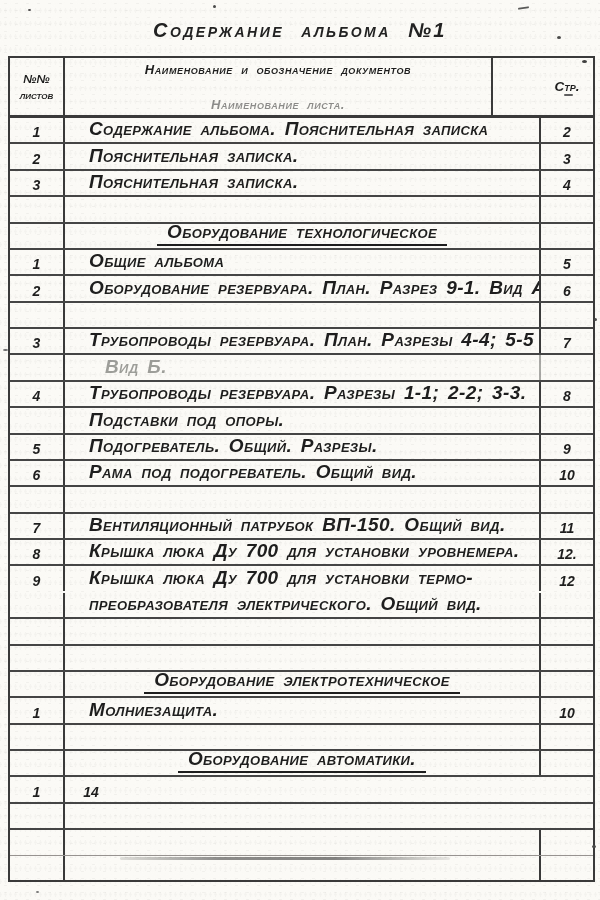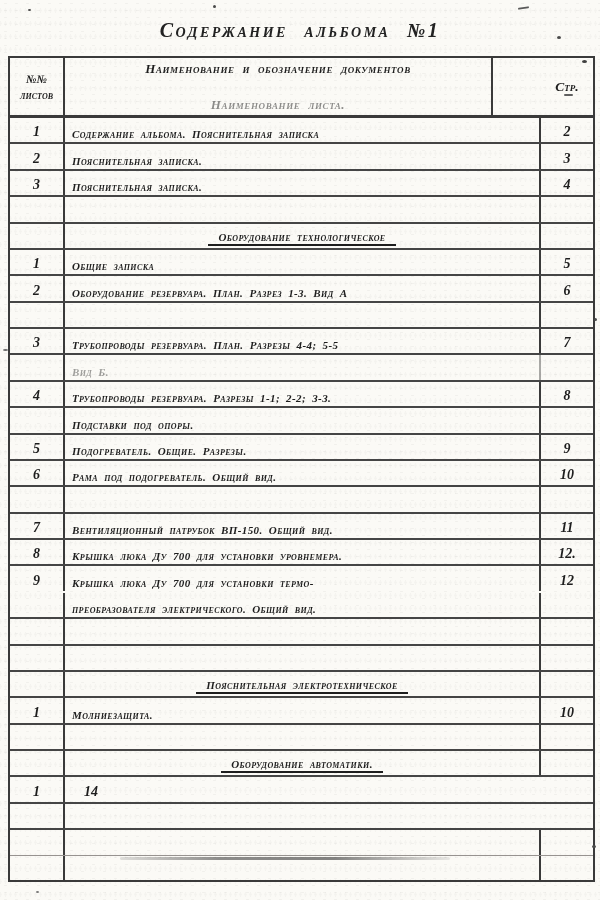--- a/index.html
+++ b/index.html
@@ -11,21 +11,21 @@
   body{width:600px;height:900px;background:#fff;}
   .page{
     position:relative;width:600px;height:900px;overflow:hidden;
     background-color:var(--paper);
     background-image:
       radial-gradient(rgba(70,70,70,0.05) 1px, transparent 1.2px),
       radial-gradient(rgba(70,70,70,0.035) 1px, transparent 1.1px);
     background-size:11px 7px,5px 13px;
     background-position:0 0,3px 4px;
     color:var(--ink);
-    font-family:Liberation Serif, serif;
+    font-family:Liberation Sans, sans-serif;
   }
   .doc-title{
     position:absolute;top:19px;left:0;width:100%;
     text-align:center;
     font-size:20px;font-weight:bold;font-style:italic;
     font-variant:small-caps;letter-spacing:2.5px;word-spacing:9px;
     color:#222;
   }
   .table{
     position:absolute;left:8px;top:56px;width:587px;height:826px;
@@ -45,35 +45,35 @@
   .row.noline{border-bottom-color:transparent;}
   .row.light{border-bottom-width:1px;border-bottom-color:#979390;}
   .cell{box-sizing:border-box;display:flex;align-items:flex-end;min-width:0;}
   .c1{
     width:55px;flex:0 0 55px;border-right:2px solid var(--line);
     justify-content:center;padding-bottom:2px;
     font-size:14px;font-weight:bold;font-style:italic;
   }
   .c2{
     flex:1;border-right:2px solid var(--line);
-    padding:0 4px 2px 7px;
-    font-size:11px;font-weight:bold;font-style:italic;
+    padding:0 4px 2px 24px;
+    font-size:19px;font-weight:bold;font-style:italic;
     font-variant:small-caps;letter-spacing:0.4px;word-spacing:3px;
     white-space:nowrap;overflow:hidden;
   }
   .c3{
     width:52px;flex:0 0 52px;justify-content:center;padding-bottom:2px;
     font-size:14px;font-weight:bold;font-style:italic;
   }
   .row.section .c2{justify-content:center;padding-left:4px;}
   .section-label{
     display:inline-block;border-bottom:2px solid var(--ink);
     padding:0 10px 1px 10px;
   }
-  .row.faint .c2{opacity:0.42;filter:blur(0.4px);}
+  .row.faint .c2{opacity:0.42;filter:blur(0.4px);margin-left:16px;}
   
   .h1{
     width:55px;flex:0 0 55px;border-right:2px solid var(--line);
     box-sizing:border-box;display:flex;flex-direction:column;
     align-items:center;justify-content:center;gap:4px;
     font-size:11.5px;font-weight:bold;font-style:italic;font-variant:small-caps;
   }
   .h2{
     flex:1;border-right:2px solid var(--line);box-sizing:border-box;
     display:flex;flex-direction:column;align-items:center;justify-content:center;gap:20px;
@@ -159,29 +159,29 @@
         <div class="cell c1"></div>
         <div class="cell c2">
             <span class="section-label">Оборудование технологическое</span>
           </div>
         <div class="cell c3"></div>
       </div>
 
       <div class="row">
         <div class="cell c1">1</div>
         <div class="cell c2">
-            <span>Общие записка</span>
+            <span>Общие альбома</span>
           </div>
         <div class="cell c3">5</div>
       </div>
 
       <div class="row">
         <div class="cell c1">2</div>
         <div class="cell c2">
-            <span>Оборудование резервуара. План. Разрез 1-3. Вид А</span>
+            <span>Оборудование резервуара. План. Разрез 9-1. Вид А</span>
           </div>
         <div class="cell c3">6</div>
       </div>
 
       <div class="row">
         <div class="cell c1"></div>
         <div class="cell c2"></div>
         <div class="cell c3"></div>
       </div>
 
@@ -213,21 +213,21 @@
         <div class="cell c1"></div>
         <div class="cell c2">
             <span>Подставки под опоры.</span>
           </div>
         <div class="cell c3"></div>
       </div>
 
       <div class="row">
         <div class="cell c1">5</div>
         <div class="cell c2">
-            <span>Подогреватель. Общие. Разрезы.</span>
+            <span>Подогреватель. Общий. Разрезы.</span>
           </div>
         <div class="cell c3">9</div>
       </div>
 
       <div class="row">
         <div class="cell c1">6</div>
         <div class="cell c2">
             <span>Рама под подогреватель. Общий вид.</span>
           </div>
         <div class="cell c3">10</div>
@@ -280,21 +280,21 @@
 
       <div class="row">
         <div class="cell c1"></div>
         <div class="cell c2"></div>
         <div class="cell c3"></div>
       </div>
 
       <div class="row section">
         <div class="cell c1"></div>
         <div class="cell c2">
-            <span class="section-label">Пояснительная электротехническое</span>
+            <span class="section-label">Оборудование электротехническое</span>
           </div>
         <div class="cell c3"></div>
       </div>
 
       <div class="row">
         <div class="cell c1">1</div>
         <div class="cell c2">
             <span>Молниезащита.</span>
           </div>
         <div class="cell c3">10</div>

